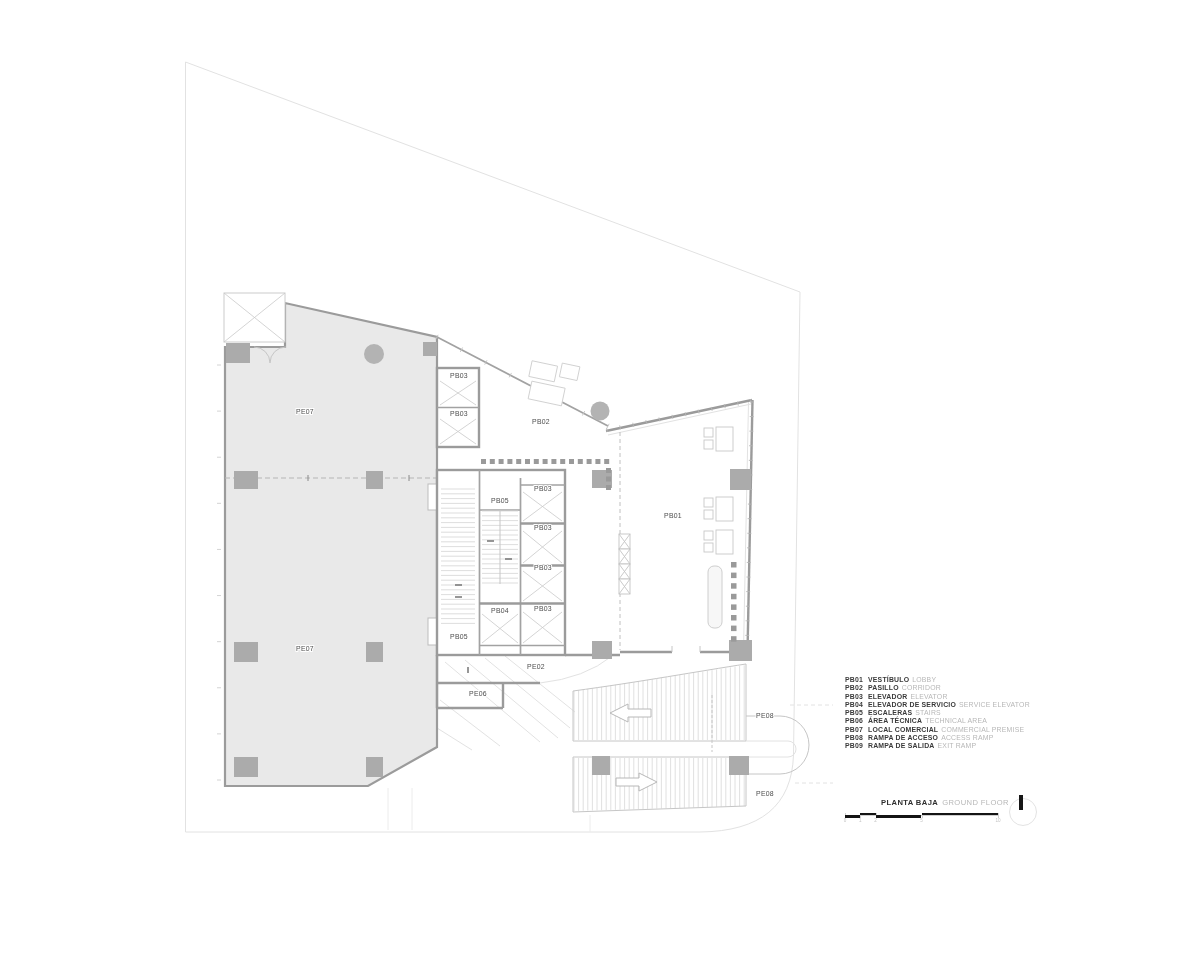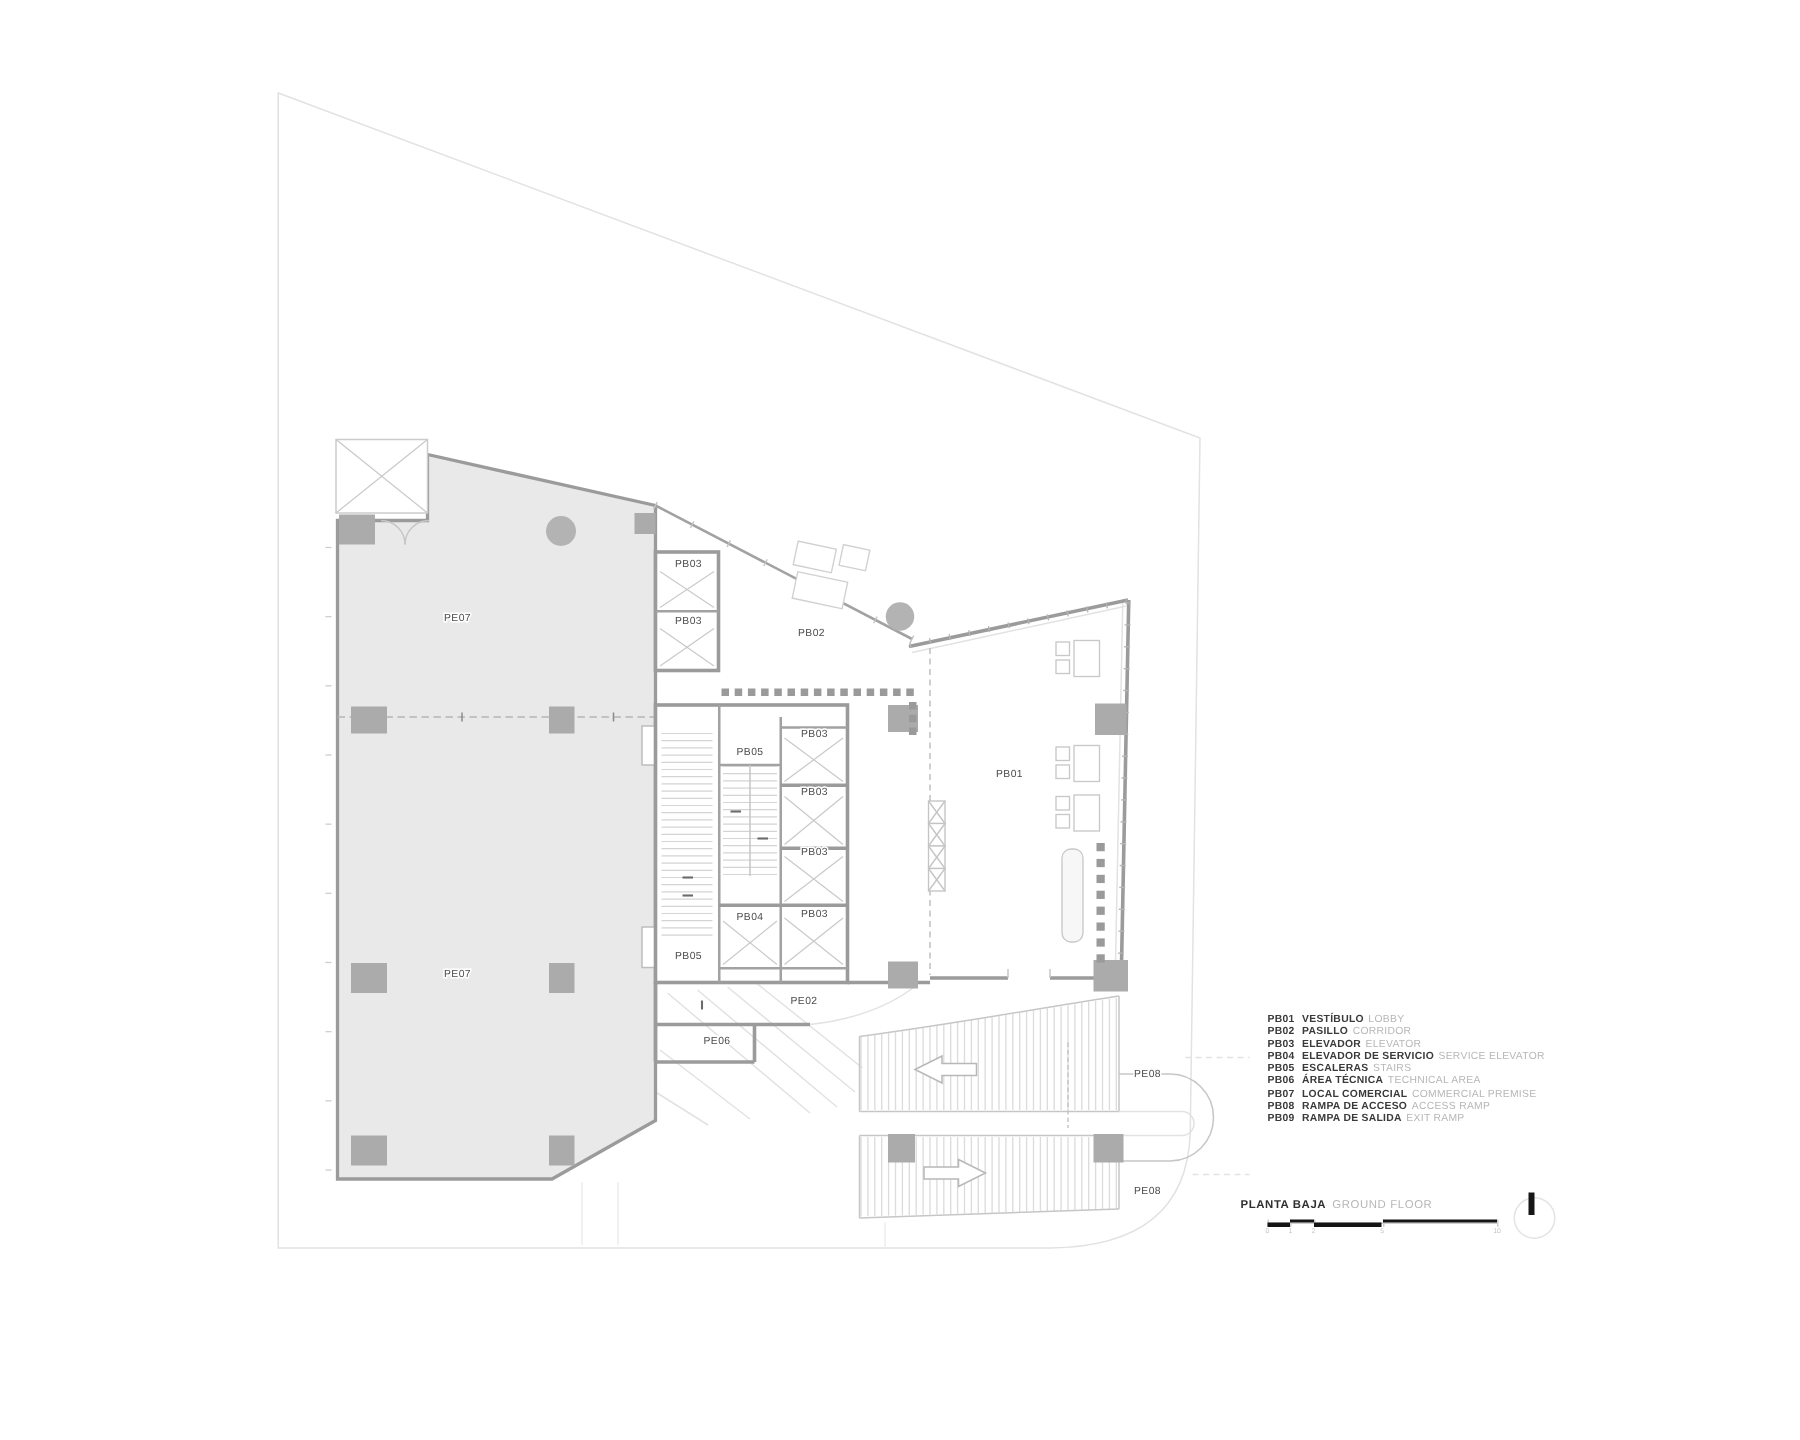--- a/index.html
+++ b/index.html
@@ -13,21 +13,21 @@
   .vfaint{stroke:#ececec;stroke-width:1;fill:none}
   .xline{stroke:#c9c9c9;stroke-width:.8;fill:none}
   .lbl{font-family:"Liberation Sans",sans-serif;font-size:6.9px;fill:#4d4d4d;text-anchor:middle;letter-spacing:.25px;paint-order:stroke;stroke:#ffffff;stroke-width:2px;}
   
   #legend{position:absolute;left:845px;top:676px;width:220px;}
   .lg-row{display:flex;align-items:baseline;height:8.3px;line-height:8.3px;font-size:6.9px;white-space:nowrap;}
   .lg-code{width:23px;font-weight:bold;color:#3a3a3a;letter-spacing:.2px;}
   .lg-es{font-weight:bold;color:#3a3a3a;letter-spacing:.2px;margin-right:3px;}
   .lg-en{color:#b7b7b7;letter-spacing:.2px;}
   
-  #titleblock{position:absolute;left:827px;top:798px;width:200px;}
+  #titleblock{position:absolute;left:845px;top:798px;width:200px;text-align:center;}
   .tb-line{font-size:7.6px;white-space:nowrap;}
   .tb-es{font-weight:bold;color:#2f2f2f;letter-spacing:.4px;}
   .tb-en{color:#b7b7b7;letter-spacing:.4px;margin-left:4px;}
   #scalebar{position:absolute;left:845px;top:810px;width:160px;height:14px;}
   .sb-seg{position:absolute;height:2.6px;background:#141414;}
   .sb-base{position:absolute;top:5.4px;left:0;width:153px;height:1px;background:#cfcfcf;}
   .sb-tick{position:absolute;top:3.4px;width:1px;height:5px;background:#cfcfcf;}
   .sb-num{position:absolute;top:8px;font-size:4.6px;color:#c4c4c4;transform:translateX(-50%);}
   #north{position:absolute;left:1009px;top:798px;width:26px;height:26px;border:1px solid #e3e3e3;border-radius:50%;}
   #north-needle{position:absolute;left:1019px;top:795px;width:4px;height:15px;background:#161616;}

